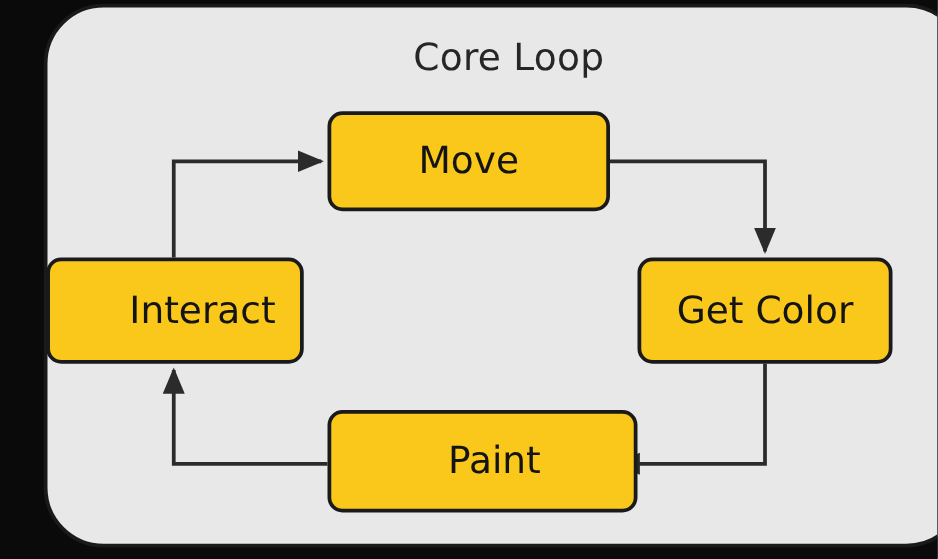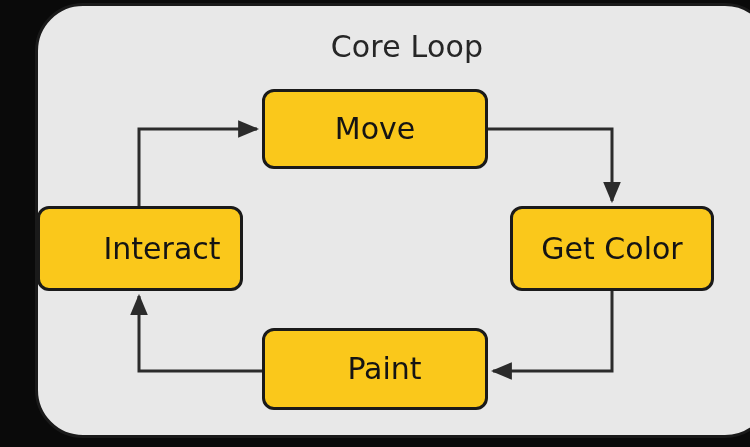--- a/index.html
+++ b/index.html
@@ -48,21 +48,21 @@
     display: flex;
     align-items: center;
     justify-content: center;
     color: #141414;
     font-size: 30px;
     line-height: 1;
     white-space: nowrap;
   }
   #node-move     { left: 262px; top:  89px; width: 226px; height: 80px; }
   #node-getcolor { left: 510px; top: 206px; width: 204px; height: 85px; }
-  #node-paint    { left: 262px; top: 328px; width: 226px; height: 82px; padding-left: 19px; }
+  #node-paint    { left: 262px; top: 328px; width: 248px; height: 82px; padding-left: 19px; }
   #node-interact { left:  37px; top: 206px; width: 206px; height: 85px; padding-left: 44px; }
 
   #edges {
     position: absolute;
     left: 0;
     top: 0;
     width: 750px;
     height: 447px;
     pointer-events: none;
   }

